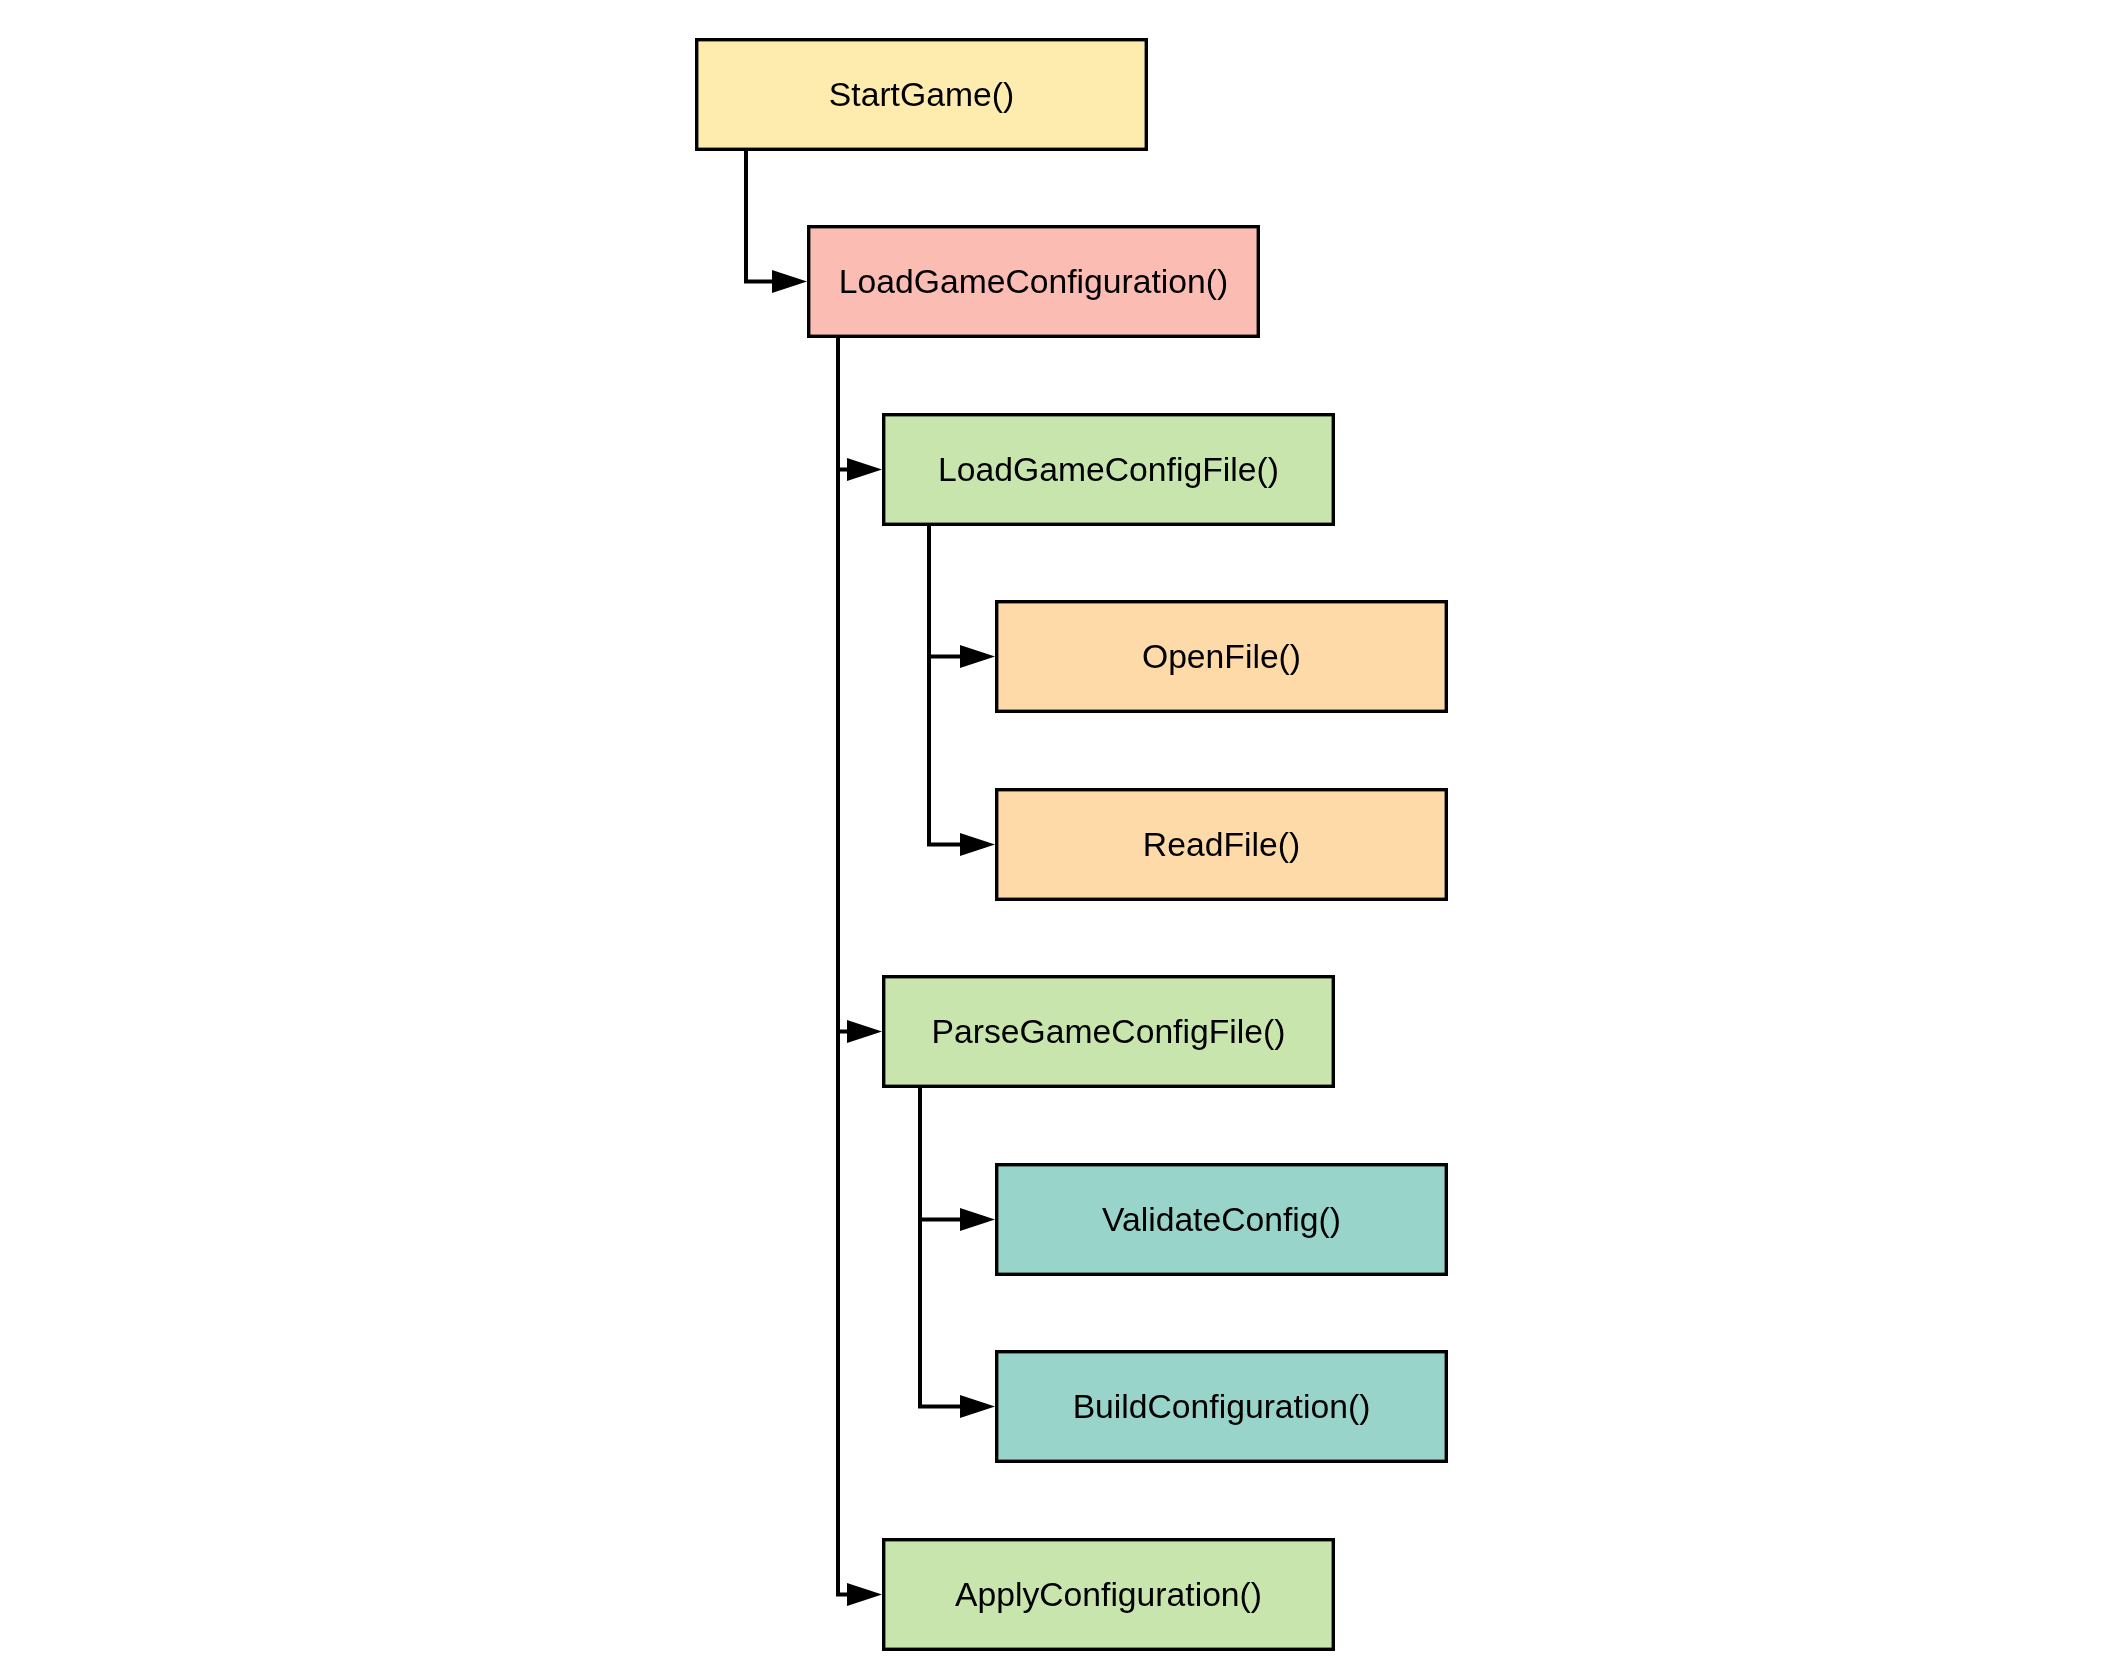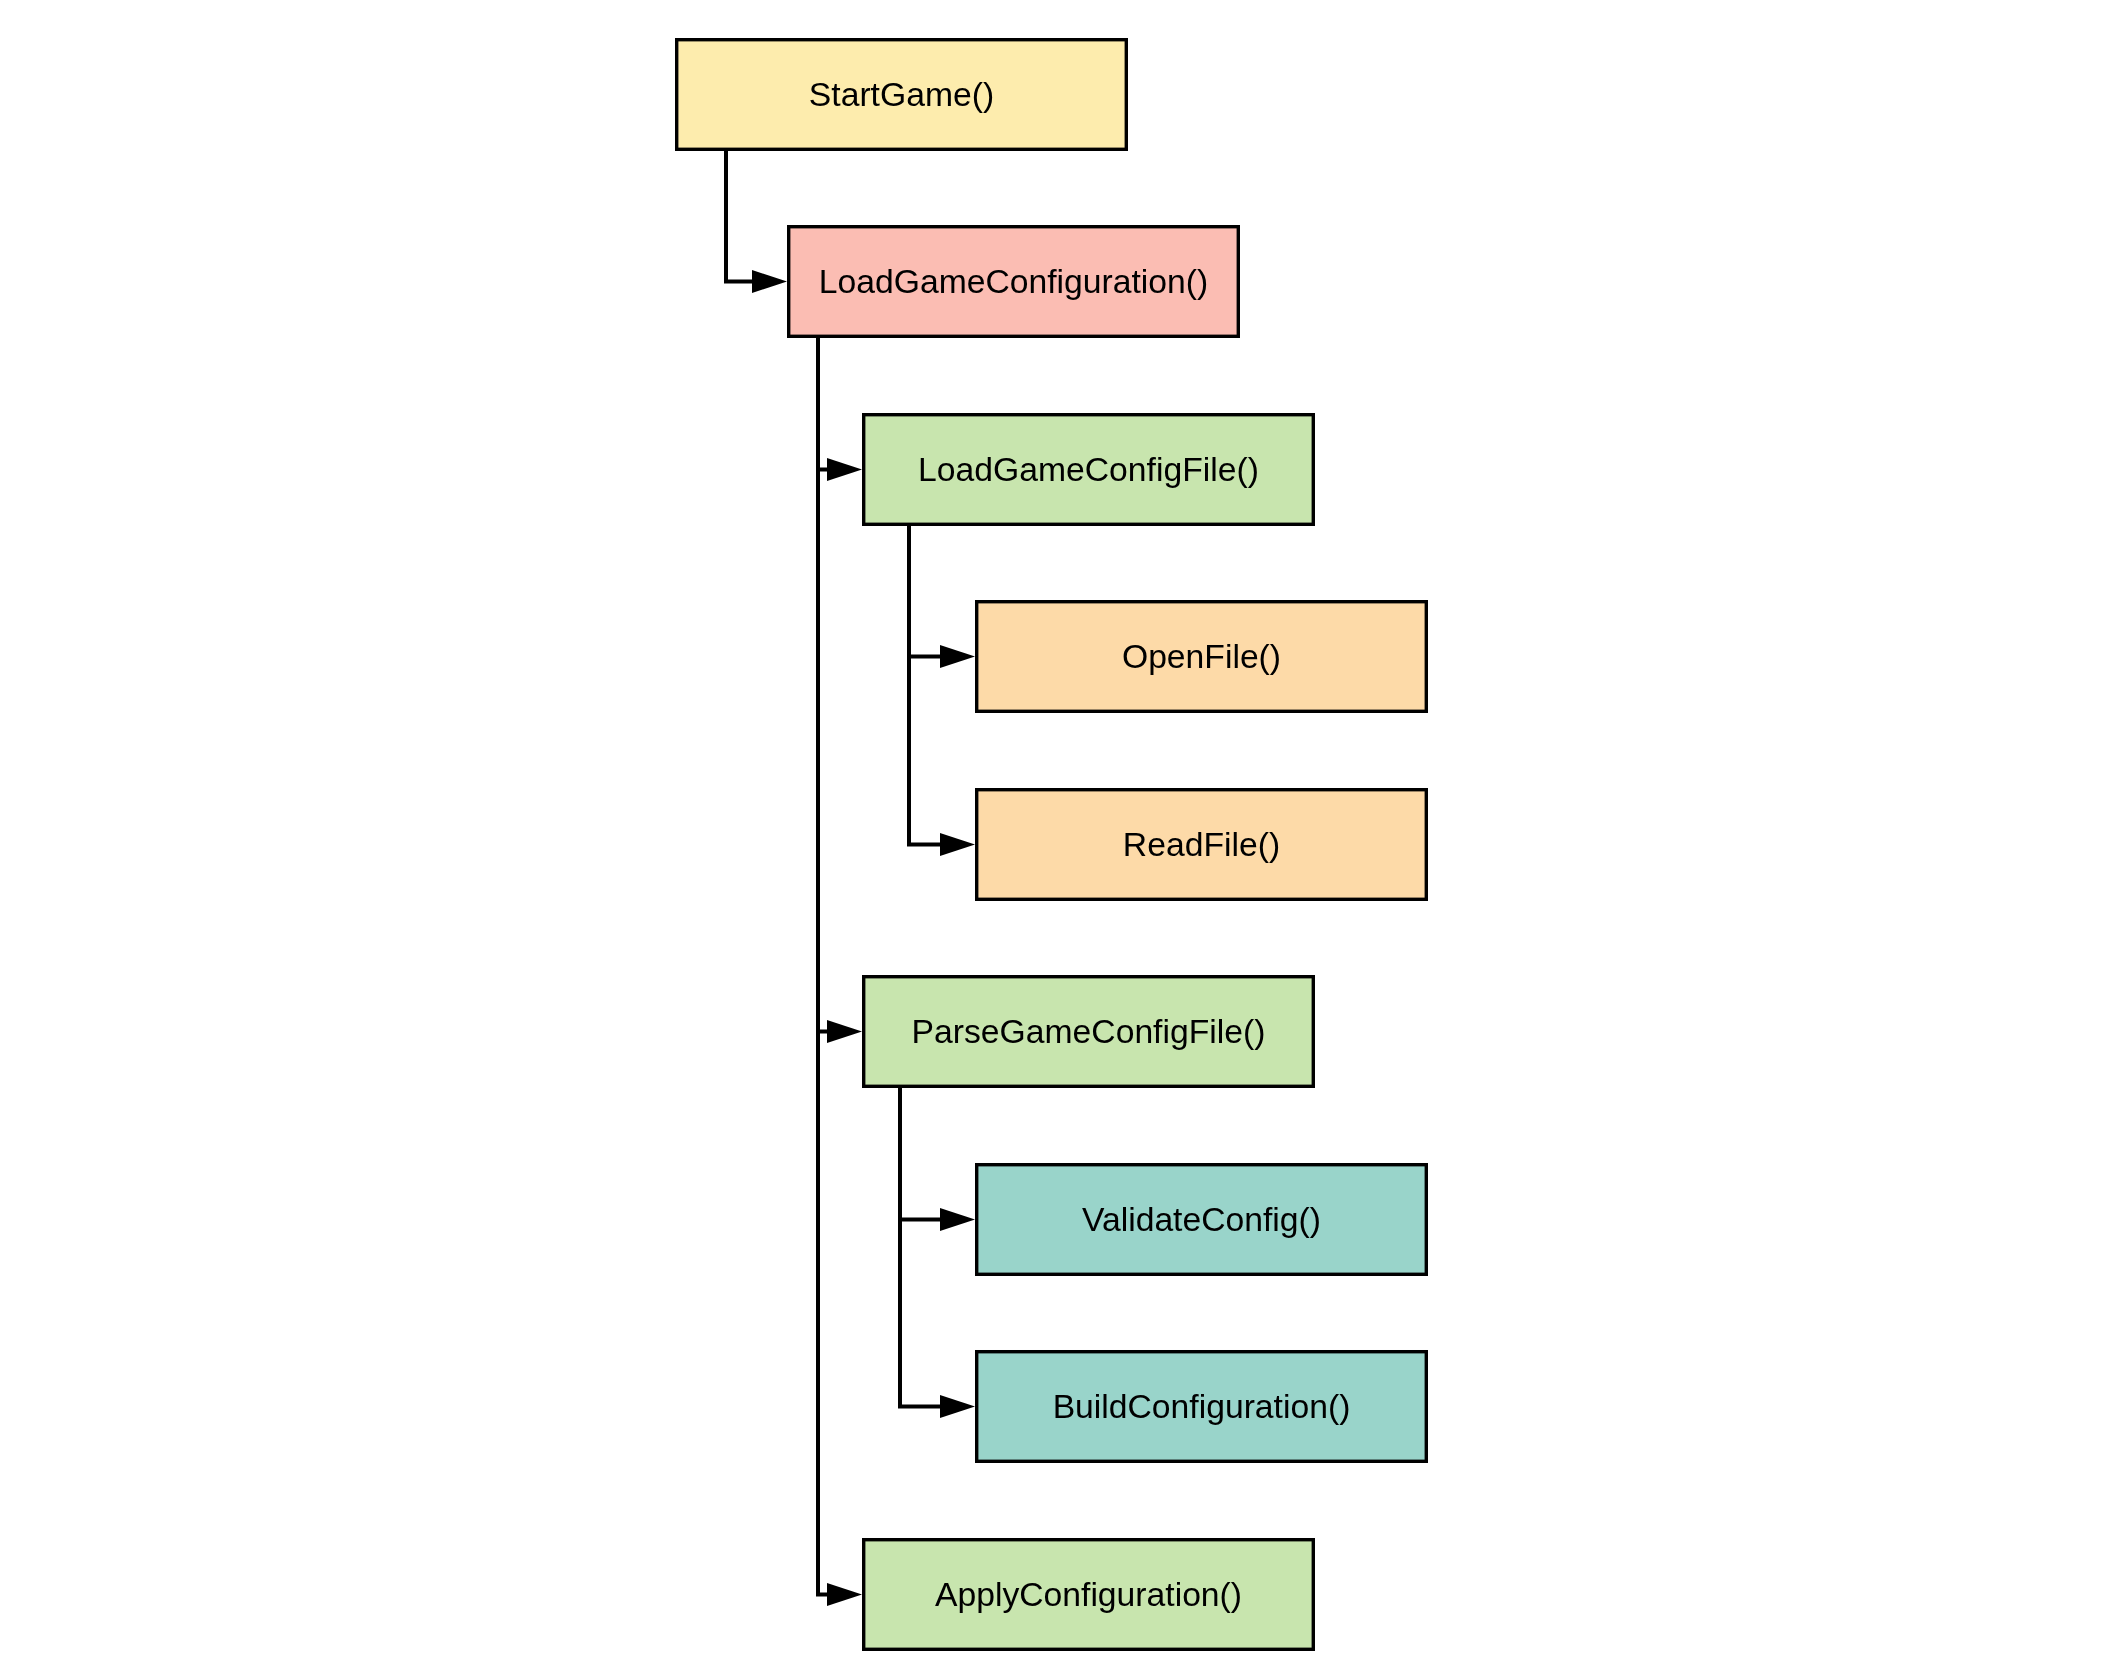--- a/index.html
+++ b/index.html
@@ -6,20 +6,21 @@
     margin: 0;
     padding: 0;
     background: #ffffff;
   }
   .canvas {
     position: relative;
     width: 1800px;
     height: 1680px;
     background: #ffffff;
     overflow: hidden;
+    padding-left: 20px;
   }
   svg {
     display: block;
   }
   .node-label {
     font-family: "Liberation Sans", "DejaVu Sans", sans-serif;
     fill: #000000;
   }
 </style>
 </head>

